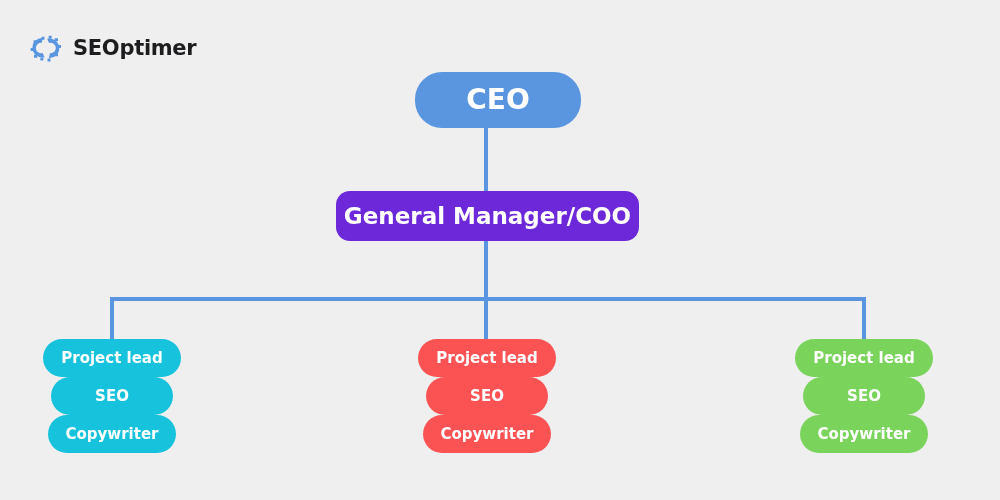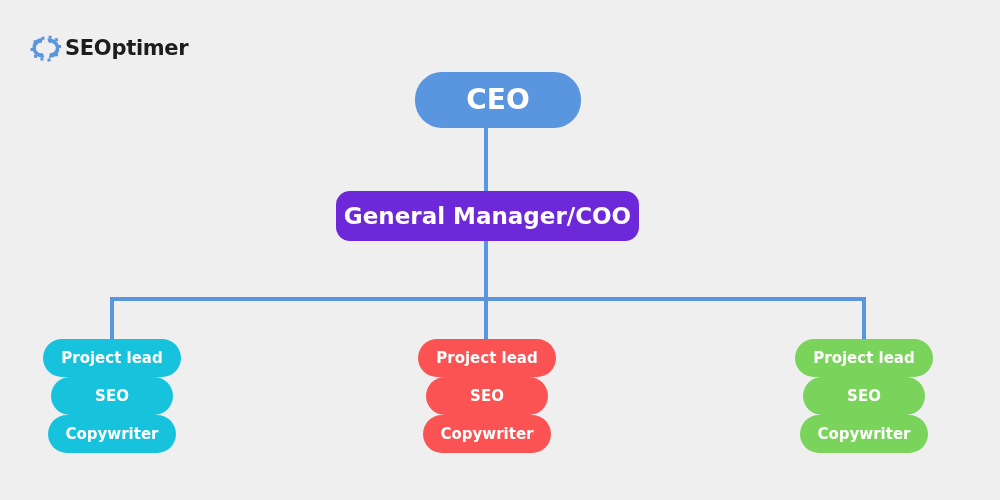--- a/index.html
+++ b/index.html
@@ -15,21 +15,21 @@
     position: relative;
   }
 
   
   #logo {
     position: absolute;
     left: 28px;
     top: 30px;
     display: flex;
     align-items: center;
-    gap: 1px;
+    gap: 9px;
   }
   #logo-mark { width: 36px; height: 36px; display: block; }
   #logo-text {
     font-size: 21px;
     font-weight: bold;
     color: #1d1d1f;
     letter-spacing: -0.3px;
     white-space: nowrap;
   }
 

